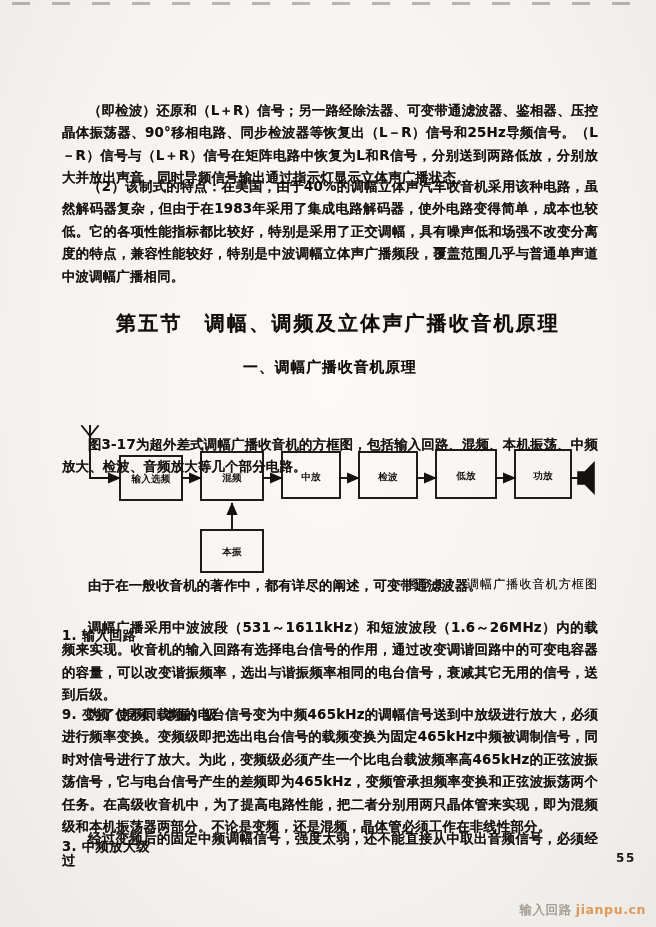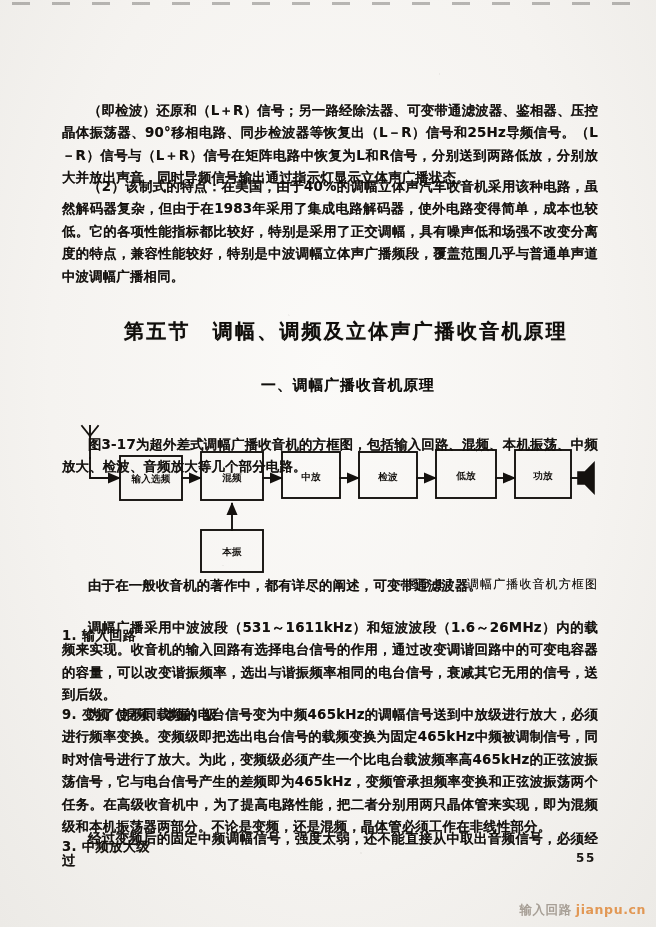--- a/index.html
+++ b/index.html
@@ -57,30 +57,30 @@
   .p.indent{text-indent:26px;}
 
   .secnum{
     font-size:13.2px;line-height:21px;color:#17140f;font-weight:700;
     letter-spacing:.4px;
     text-shadow:0 0 .5px rgba(20,18,16,.5);
     margin-top:28px;
   }
 
   h1.chapter{
-    margin:16px;
+    margin:8px;
     font-size:20px;
     font-weight:700;
     letter-spacing:2.2px;
     color:#100e0b;
     text-align:center;
     text-shadow:0 0 .7px rgba(15,13,11,.6);
   }
   h2.subhead{
-    margin:18px;
+    margin:0;
     font-size:14.8px;
     font-weight:700;
     letter-spacing:1px;
     color:#100e0b;
     text-align:center;
     text-shadow:0 0 .6px rgba(15,13,11,.6);
   }
 
   
   #figure{
@@ -100,20 +100,21 @@
     font-size:12px;font-weight:400;color:#14110e;
     letter-spacing:1.1px;
     text-shadow:0 0 .5px rgba(20,18,16,.5);
   }
 
   #pagenum{
     position:absolute;left:0;top:851px;width:596px;
     text-align:right;
     font-size:12px;font-weight:700;color:#1a1714;
     letter-spacing:1.6px;
+    padding-left:40px;
   }
 
   #watermark{
     position:absolute;right:10px;bottom:8px;
     font-size:12.5px;
     letter-spacing:.6px;
     white-space:nowrap;
     opacity:.85;
   }
   #watermark .wm-cn{color:#9b9288;font-weight:600;}

